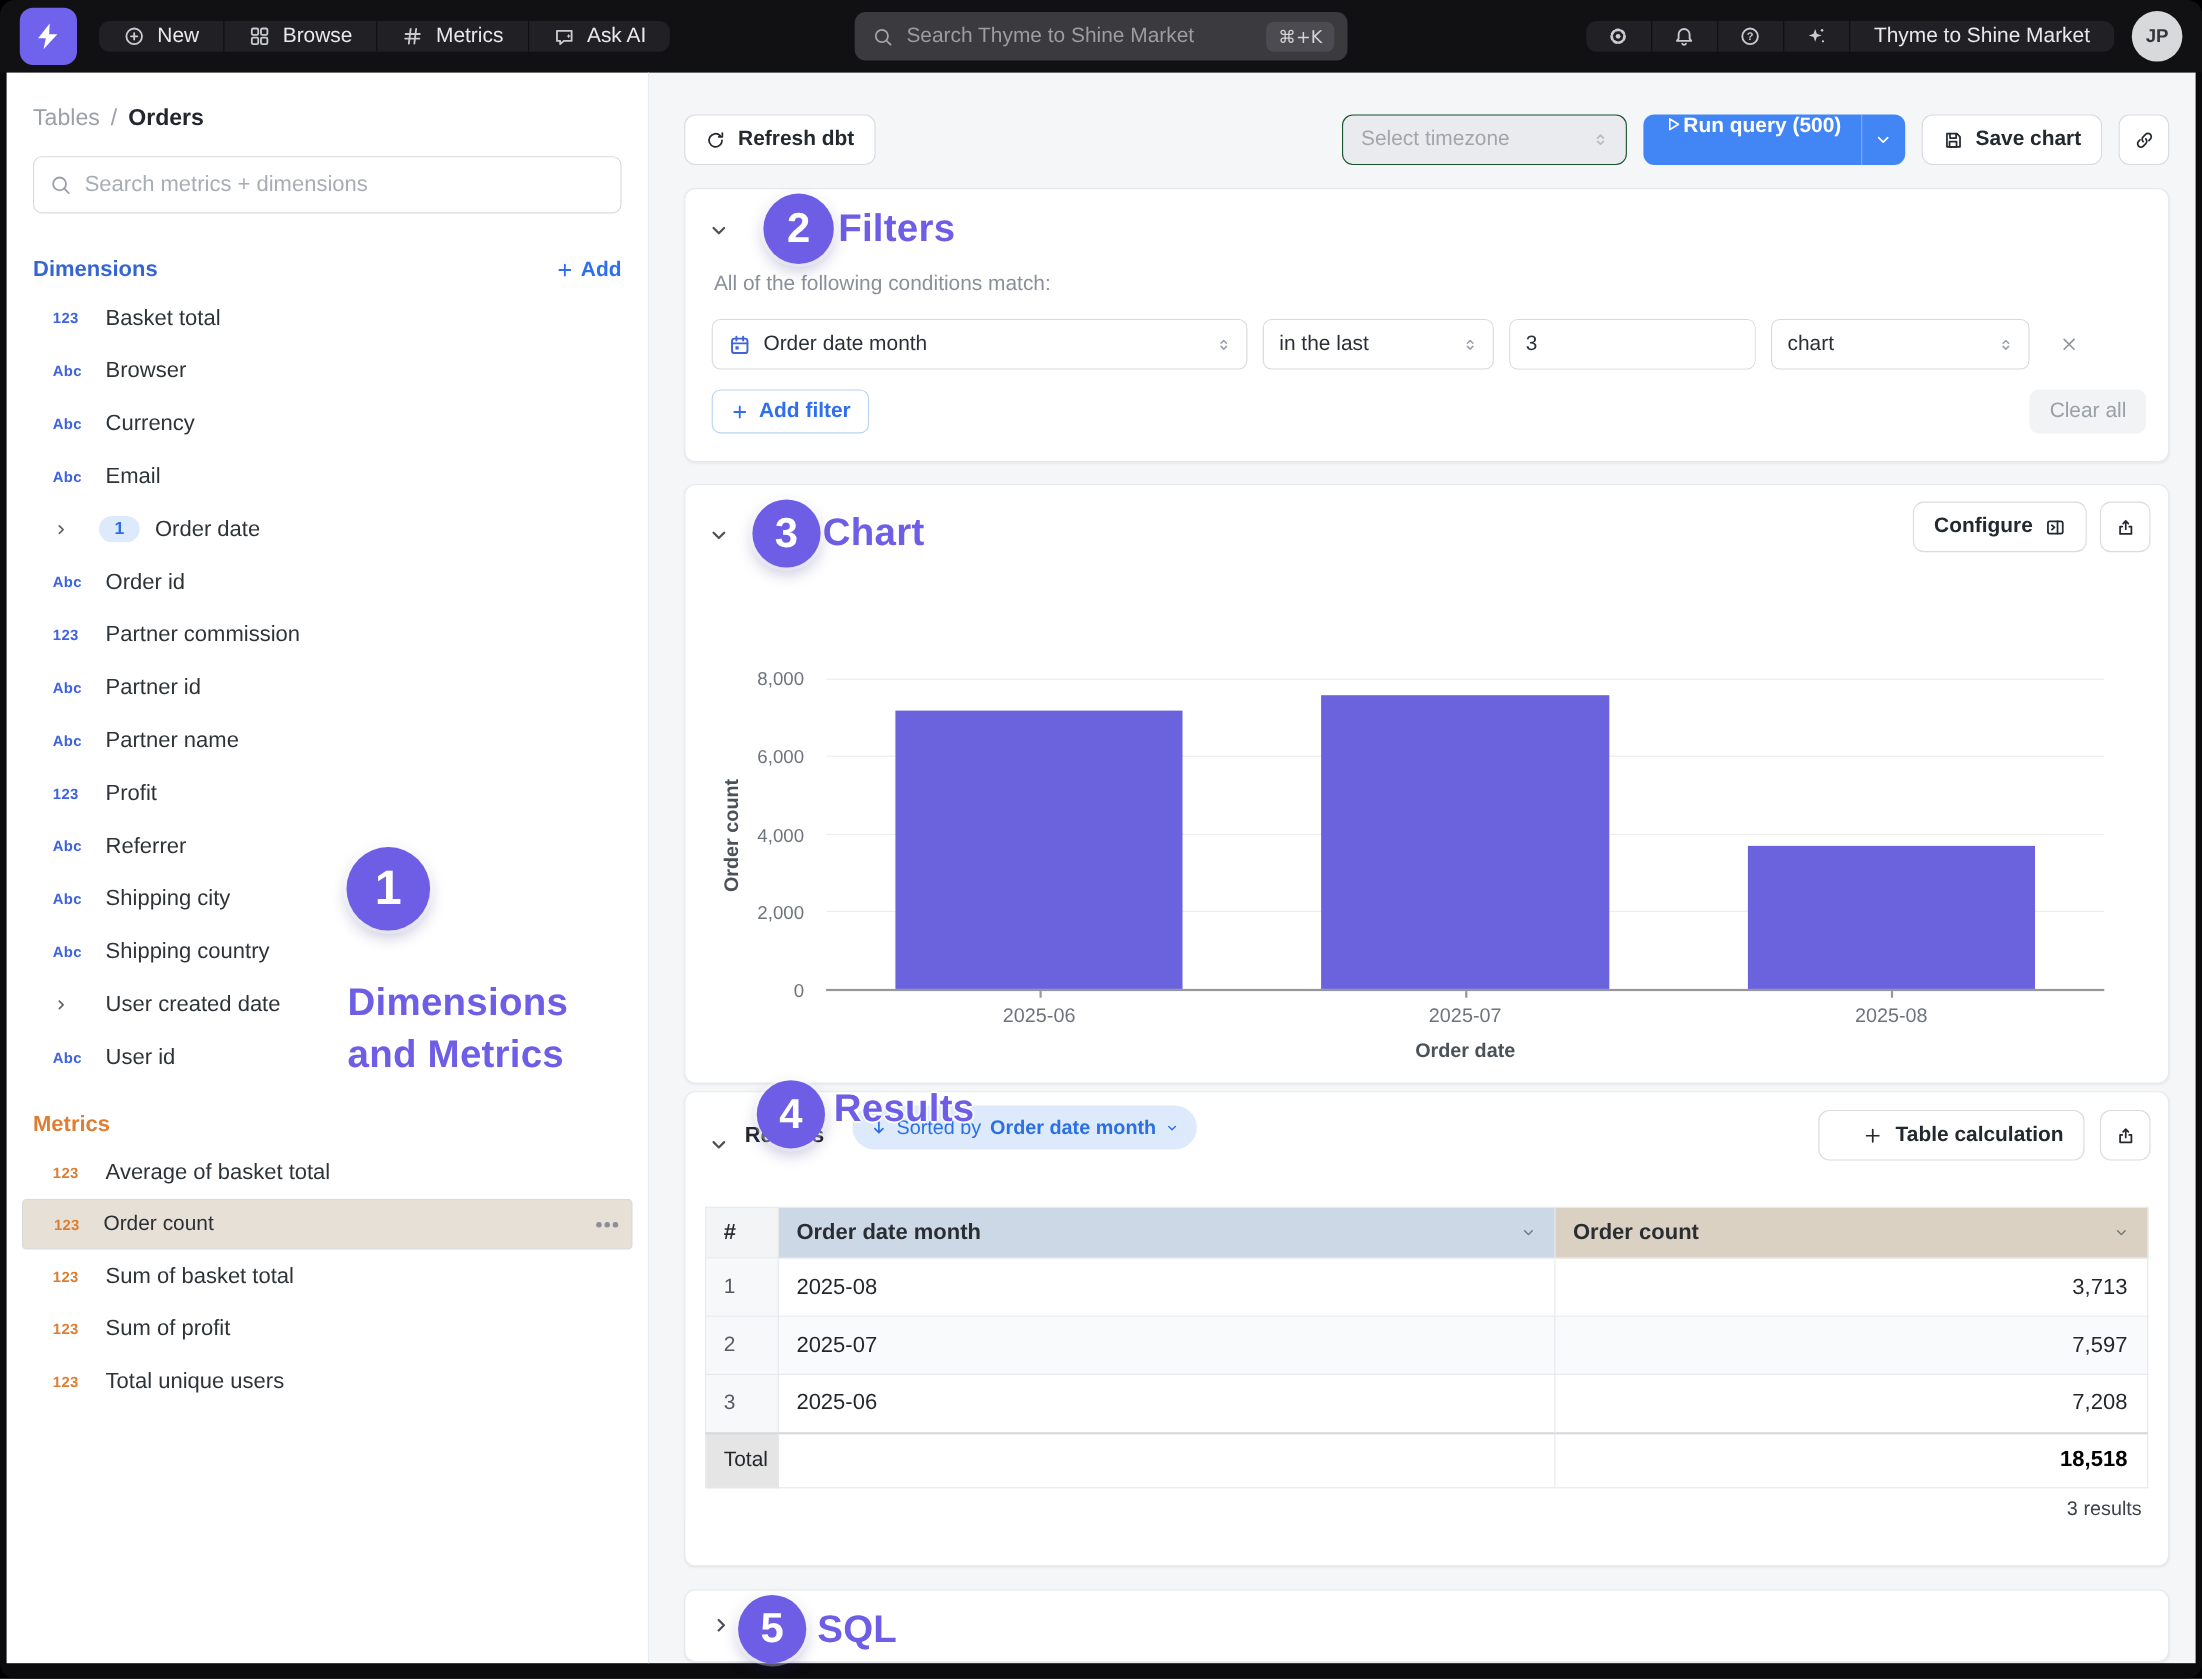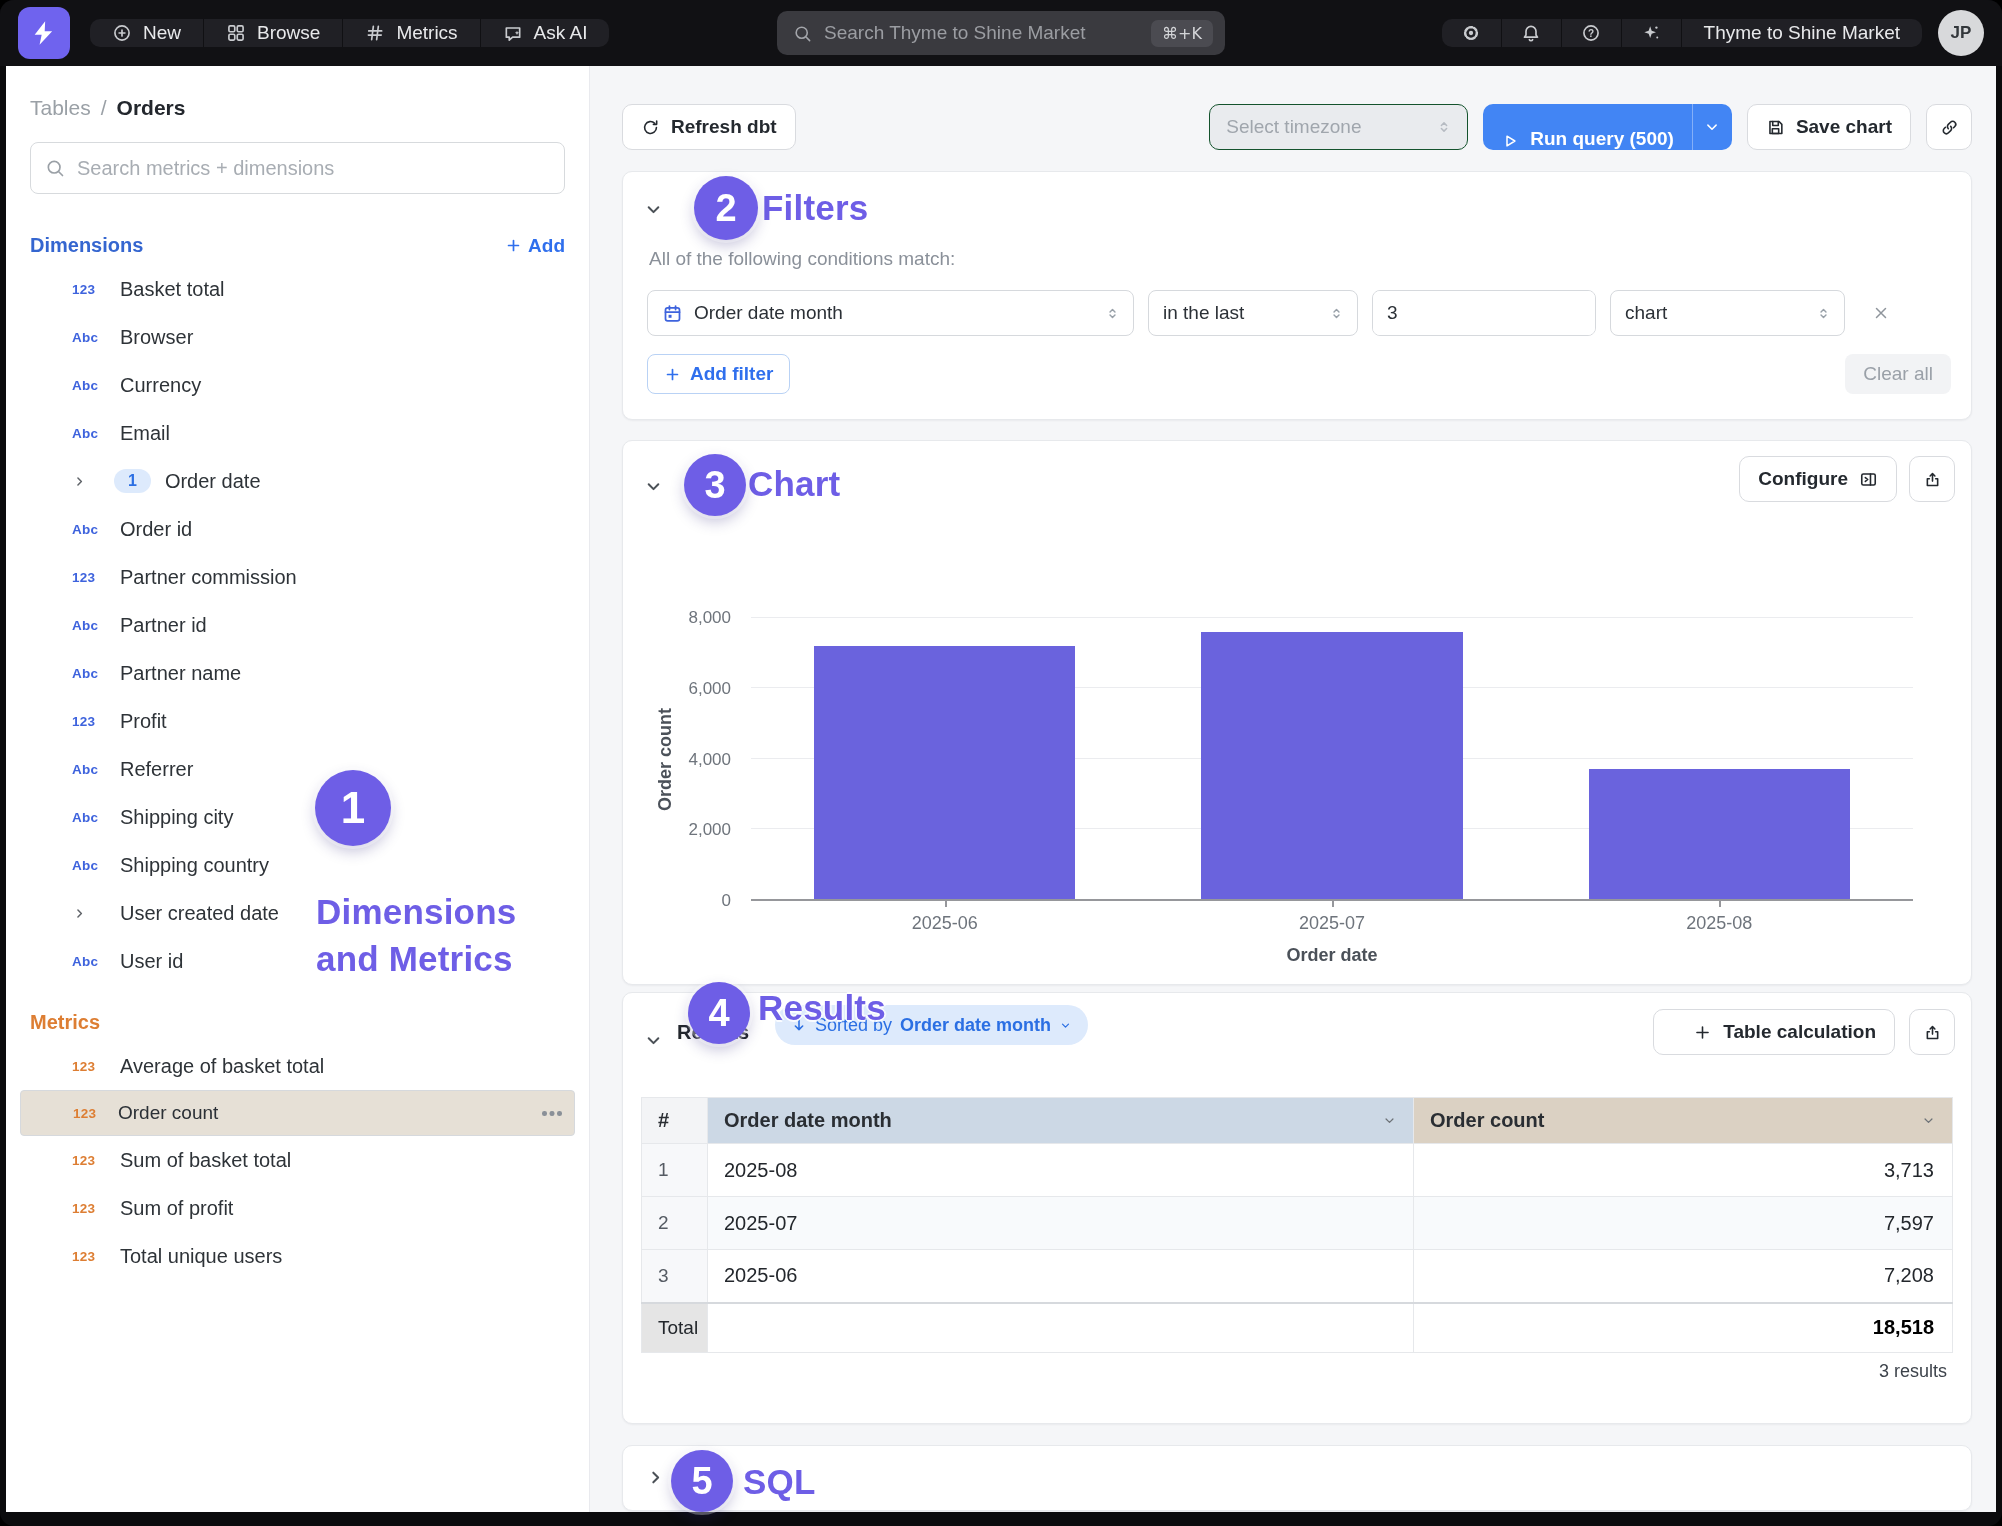--- a/index.html
+++ b/index.html
@@ -38,41 +38,41 @@
   .s-search { margin:22px 24px 0 24px; height:52px; border:1px solid #d7dadd; border-radius:8px; display:flex; align-items:center; gap:12px; padding:0 14px; background:#fff; }
   .s-search .ic { color:#9aa0a6; width:20px; height:20px; }
   .s-search input { flex:1; border:none; outline:none; font-size:20px; font-family:inherit; color:#33373d; background:transparent; }
   .s-search input::placeholder { color:#a8adb3; }
   .s-head { margin:40px 24px 8px 24px; display:flex; align-items:center; font-size:20px; font-weight:700; }
   .s-head.dim { color:#3566d0; }
   .s-head.met { color:var(--orange,#dd7e33); }
   .s-add { margin-left:auto; display:flex; align-items:center; gap:6px; color:#2f6fed; font-size:19px; font-weight:700; cursor:pointer; }
   .s-add .ic { width:17px; height:17px; stroke-width:2.4; }
   .s-item { height:48px; display:flex; align-items:center; gap:14px; padding:0 16px 0 42px; font-size:20px; color:#2e3338; cursor:pointer; }
-  .s-ic { width:34px; flex:none; font-size:13.5px; font-weight:700; letter-spacing:.3px;margin-left:24px; }
+  .s-ic { width:34px; flex:none; font-size:13.5px; font-weight:700; letter-spacing:.3px; }
   .s-ic.num { color:var(--blue,#3e63dd); }
   .s-ic.num.orange { color:var(--orange,#dd7e33); }
   .s-ic.str { color:var(--blue,#3e63dd); }
   .s-ic.chev { color:#5f6368; display:flex; align-items:center; }
   .s-ic.chev .ic { width:15px; height:15px; stroke-width:2.4; }
   .s-badge { background:var(--pill-bg,#ddeafc); color:var(--pill-tx,#2b6fe3); font-size:16px; font-weight:700; border-radius:13px; padding:3px 14px; margin-left:-6px; }
   .s-item.sel { background:var(--sel-bg,#e6e0d6); margin:0 14px 0 14px; padding-left:28px; border-radius:4px; position:relative; }
   .dots { margin-left:auto; position:relative; width:20px; height:6px; }
   .dots::before { content:""; position:absolute; top:1px; left:0; width:4.5px; height:4.5px; border-radius:50%; background:#8a9098; box-shadow:7.5px 0 0 #8a9098, 15px 0 0 #8a9098; }
 
   
   .toolbar { position:absolute; top:38px; left:32px; right:24px; height:46px; display:flex; align-items:center; gap:15px; }
   .btn { height:46px; display:flex; align-items:center; gap:11px; background:#fff; border:1px solid #d9dbdf; border-radius:10px; padding:0 18px; font-size:19px; font-weight:700; color:#24292f; cursor:pointer; }
   .btn .ic { width:19px; height:19px; }
   .btn.square { width:46px; justify-content:center; padding:0; }
   .spacer { flex:1; }
   .tz { height:46px; width:259px; background:#e9ebee; border:1px solid #14532d; border-radius:10px; display:flex; align-items:center; padding:0 14px 0 16px; color:#a0a6ad; font-size:19px; cursor:default; }
   .tz .ic { margin-left:auto; color:#b6bbc2; width:18px; height:18px; }
   .runq { height:46px; display:flex; align-items:stretch; background:var(--run,#4285f4); border-radius:10px; overflow:hidden; color:#fff; cursor:pointer; }
-  .runq .mainpart { display:flex; align-items:flex-end; gap:11px; padding:0 18px; font-size:19px; font-weight:700; }
+  .runq .mainpart { display:flex; align-items:flex-start; padding:0 18px; font-size:19px; font-weight:700; }
   .runq .chevpart { display:flex; align-items:center; justify-content:center; width:40px; border-left:1px solid rgba(255,255,255,.35); }
   .runq .ic { width:18px; height:18px; }
 
   
   .card { position:absolute; left:32px; width:1350px; background:#fff; border:1px solid #e7e9ec; border-radius:10px; box-shadow:0 1px 2px rgba(16,24,40,.05); }
   .sec-chev { position:absolute; color:#4b5157; cursor:pointer; }
   .sec-chev .ic { width:21px; height:21px; stroke-width:2.3; }
 
   
   .filters-card { top:105px; height:249px; }

